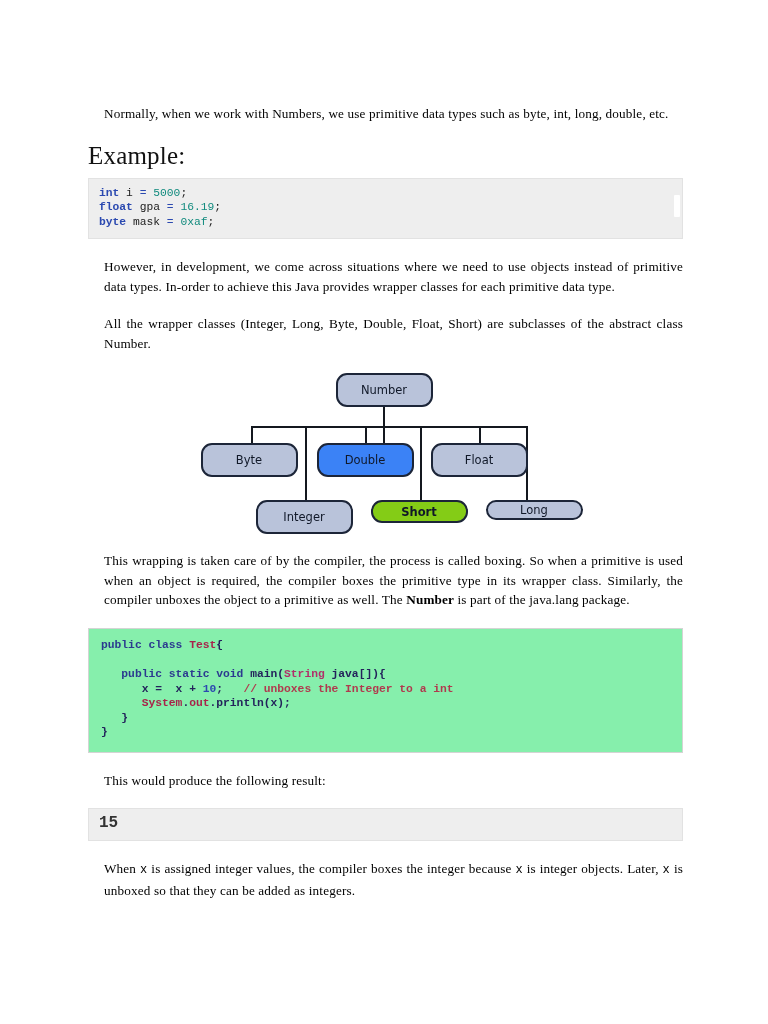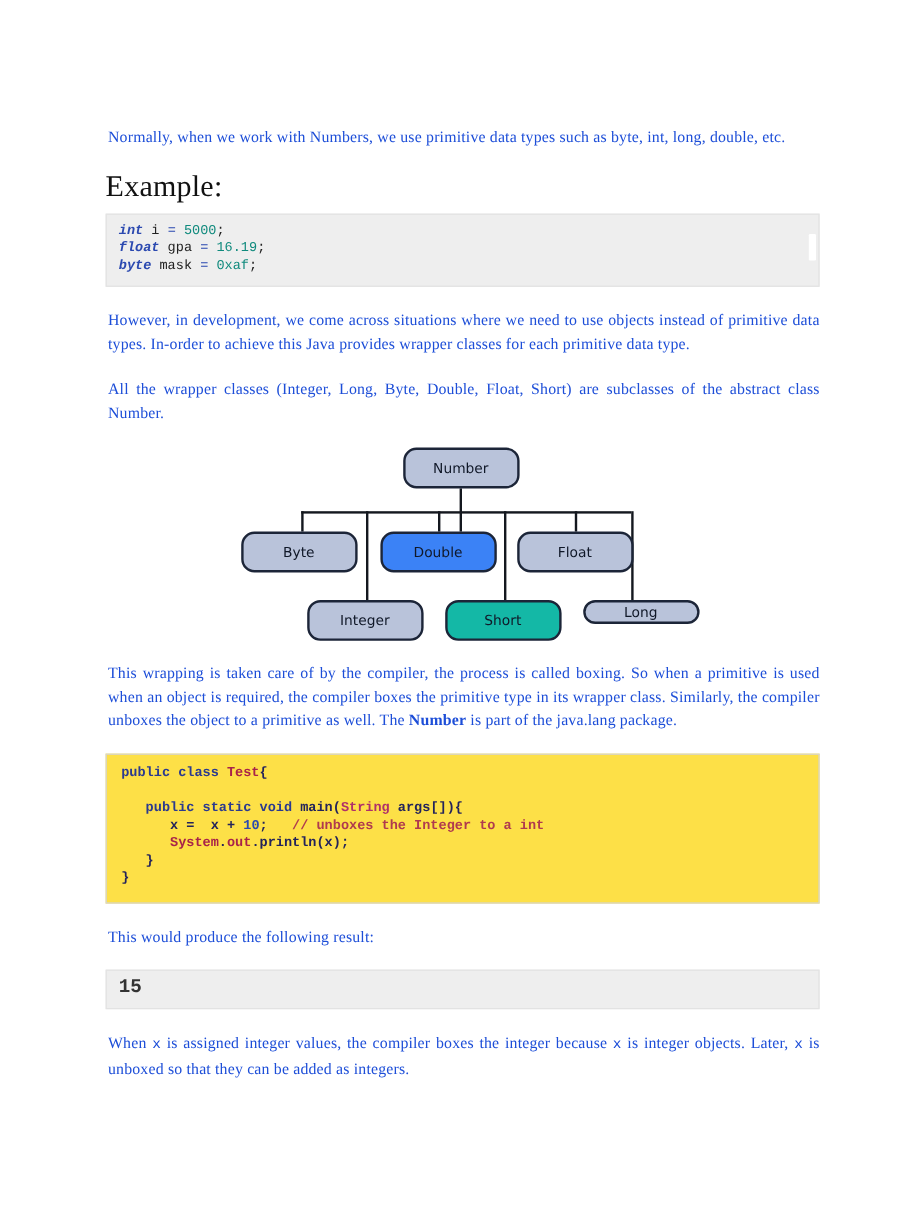--- a/index.html
+++ b/index.html
@@ -27,22 +27,22 @@
     left: 88px;
     top: 104px;
     width: 595px;
   }
 
   p.para {
     font-family: "Liberation Serif", serif;
     font-size: 13.2px;
     line-height: 19.5px;
     text-align: justify;
-    margin: 0 0 18px 2px;
-    color: #1d4ed8;
+    margin: 0 0 18px 16px;
+    color: #000000;
     letter-spacing: 0.15px;
   }
   p.para.last { margin-bottom: 0; }
   .bold { font-weight: bold; }
   .mono-inline {
     font-family: "Liberation Mono", monospace;
     font-size: 12px;
   }
 
   h2.heading {
@@ -74,28 +74,28 @@
     background: #ffffff;
     border-radius: 1px;
   }
   .code-line {
     font-family: "Liberation Mono", monospace;
     font-size: 11.3px;
     line-height: 14.6px;
     white-space: pre;
     color: #222222;
   }
-  .kw   { color: #2b49b0; font-weight: bold; font-style: italic; }
+  .kw   { color: #2b49b0; font-weight: bold; }
   .num  { color: #108a7d; }
   .punc { color: #222222; }
   .op   { color: #2b49b0; }
 
   
   .code-white {
-    background: #fde047;
+    background: #86efac;
     border: 1px solid #d4d4d4;
     padding: 9px 12px 12px 12px;
     margin: 0 0 18px 0;
     box-sizing: border-box;
     width: 595px;
   }
   .code-white .code-line {
     font-size: 11.3px;
     line-height: 14.6px;
     font-weight: bold;
@@ -199,37 +199,37 @@
           </div>
           <div class="node" style="left: 124px; top: 72px; width: 97px; height: 34px; background: #3b82f6; border-color: rgb(28, 37, 56);">
             <span>Double</span>
           </div>
           <div class="node" style="left: 238px; top: 72px; width: 97px; height: 34px; background: rgb(185, 195, 218); border-color: rgb(28, 37, 56);">
             <span>Float</span>
           </div>
           <div class="node" style="left: 63px; top: 129px; width: 97px; height: 34px; background: rgb(185, 195, 218); border-color: rgb(28, 37, 56);">
             <span>Integer</span>
           </div>
-          <div class="node" style="left: 178px; top: 129px; width: 97px; height: 34px; background: #14b8a6; border-color: rgb(28, 37, 56);">
+          <div class="node" style="left: 178px; top: 129px; width: 97px; height: 23px; background: #84cc16; border-color: rgb(28, 37, 56); font-weight: bold;">
             <span>Short</span>
           </div>
           <div class="node" style="left: 293px; top: 129px; width: 97px; height: 20px; background: rgb(185, 195, 218); border-color: rgb(28, 37, 56);">
             <span>Long</span>
           </div>
         </div>
     </div>
 
     <p class="para"><span>This wrapping is taken care of by the compiler, the process is called boxing. So when a primitive is used when an object is required, the compiler boxes the primitive type in its wrapper class. Similarly, the compiler unboxes the object to a primitive as well. The </span><span class="bold">Number</span><span> is part of the java.lang package.</span></p>
 
 
     <div class="code-white">
       <div id="code-boxing">
           <div class="code-line"><span class="jkw">public class </span><span class="jcls">Test</span><span class="jplain">{</span></div>
           <div class="code-line"><span class="jplain"> </span></div>
-          <div class="code-line"><span class="jkw">   public static void </span><span class="jplain">main</span><span class="jplain">(</span><span class="jtype">String</span><span class="jplain"> args[]){</span></div>
+          <div class="code-line"><span class="jkw">   public static void </span><span class="jplain">main</span><span class="jplain">(</span><span class="jtype">String</span><span class="jplain"> java[]){</span></div>
           <div class="code-line"><span class="jplain">      x =  x + </span><span class="jnum">10</span><span class="jplain">;   </span><span class="jcom">// unboxes the Integer to a int</span></div>
           <div class="code-line"><span class="jplain">      </span><span class="jsys">System</span><span class="jplain">.</span><span class="jsys">out</span><span class="jplain">.println(x);</span></div>
           <div class="code-line"><span class="jplain">   }</span></div>
           <div class="code-line"><span class="jplain">}</span></div>
         </div>
     </div>
 
     <p class="para">This would produce the following result:</p>
 
     <div class="out-block">

